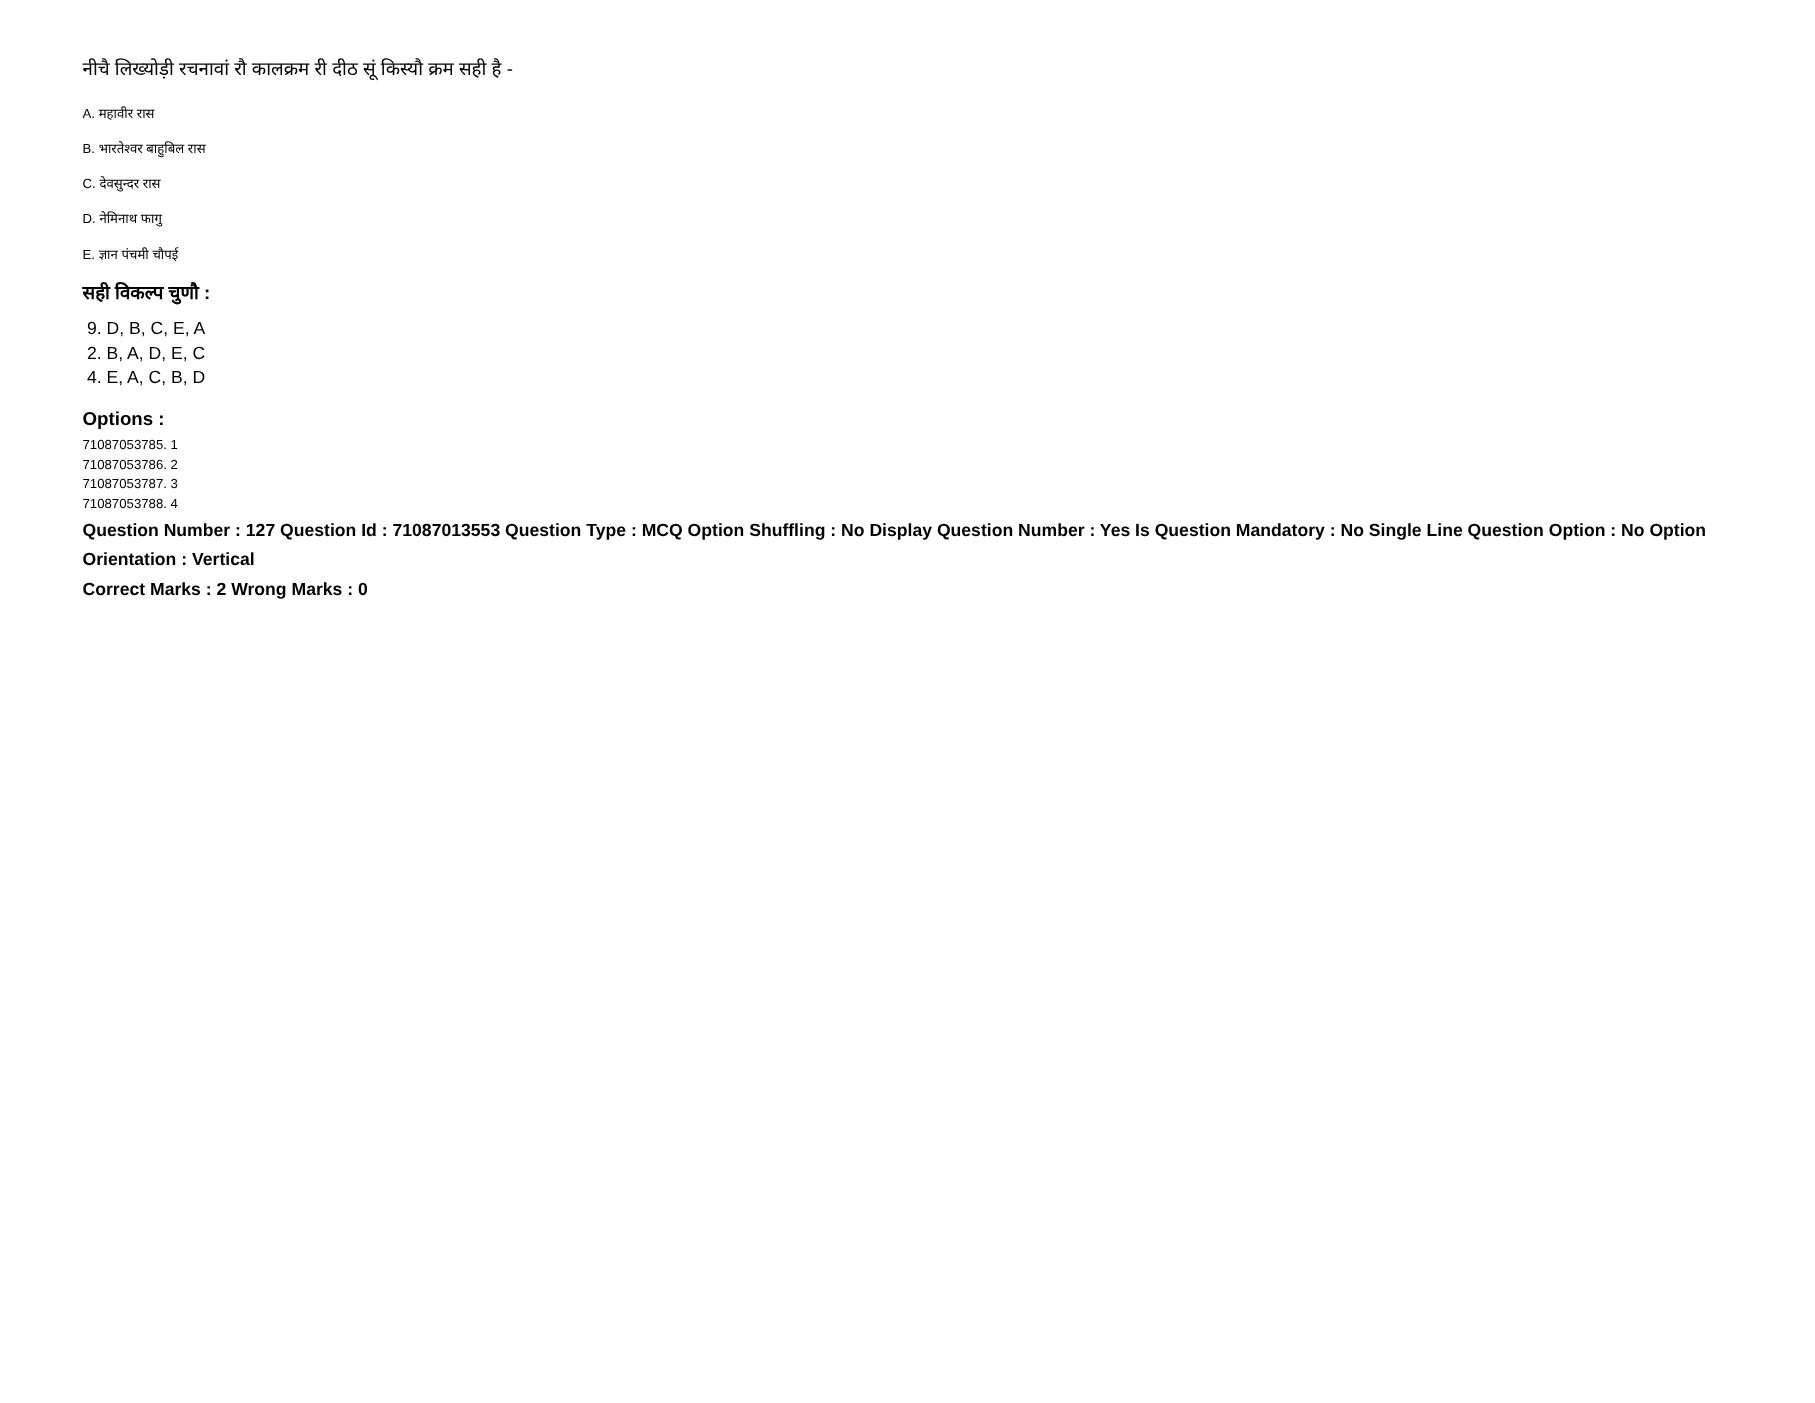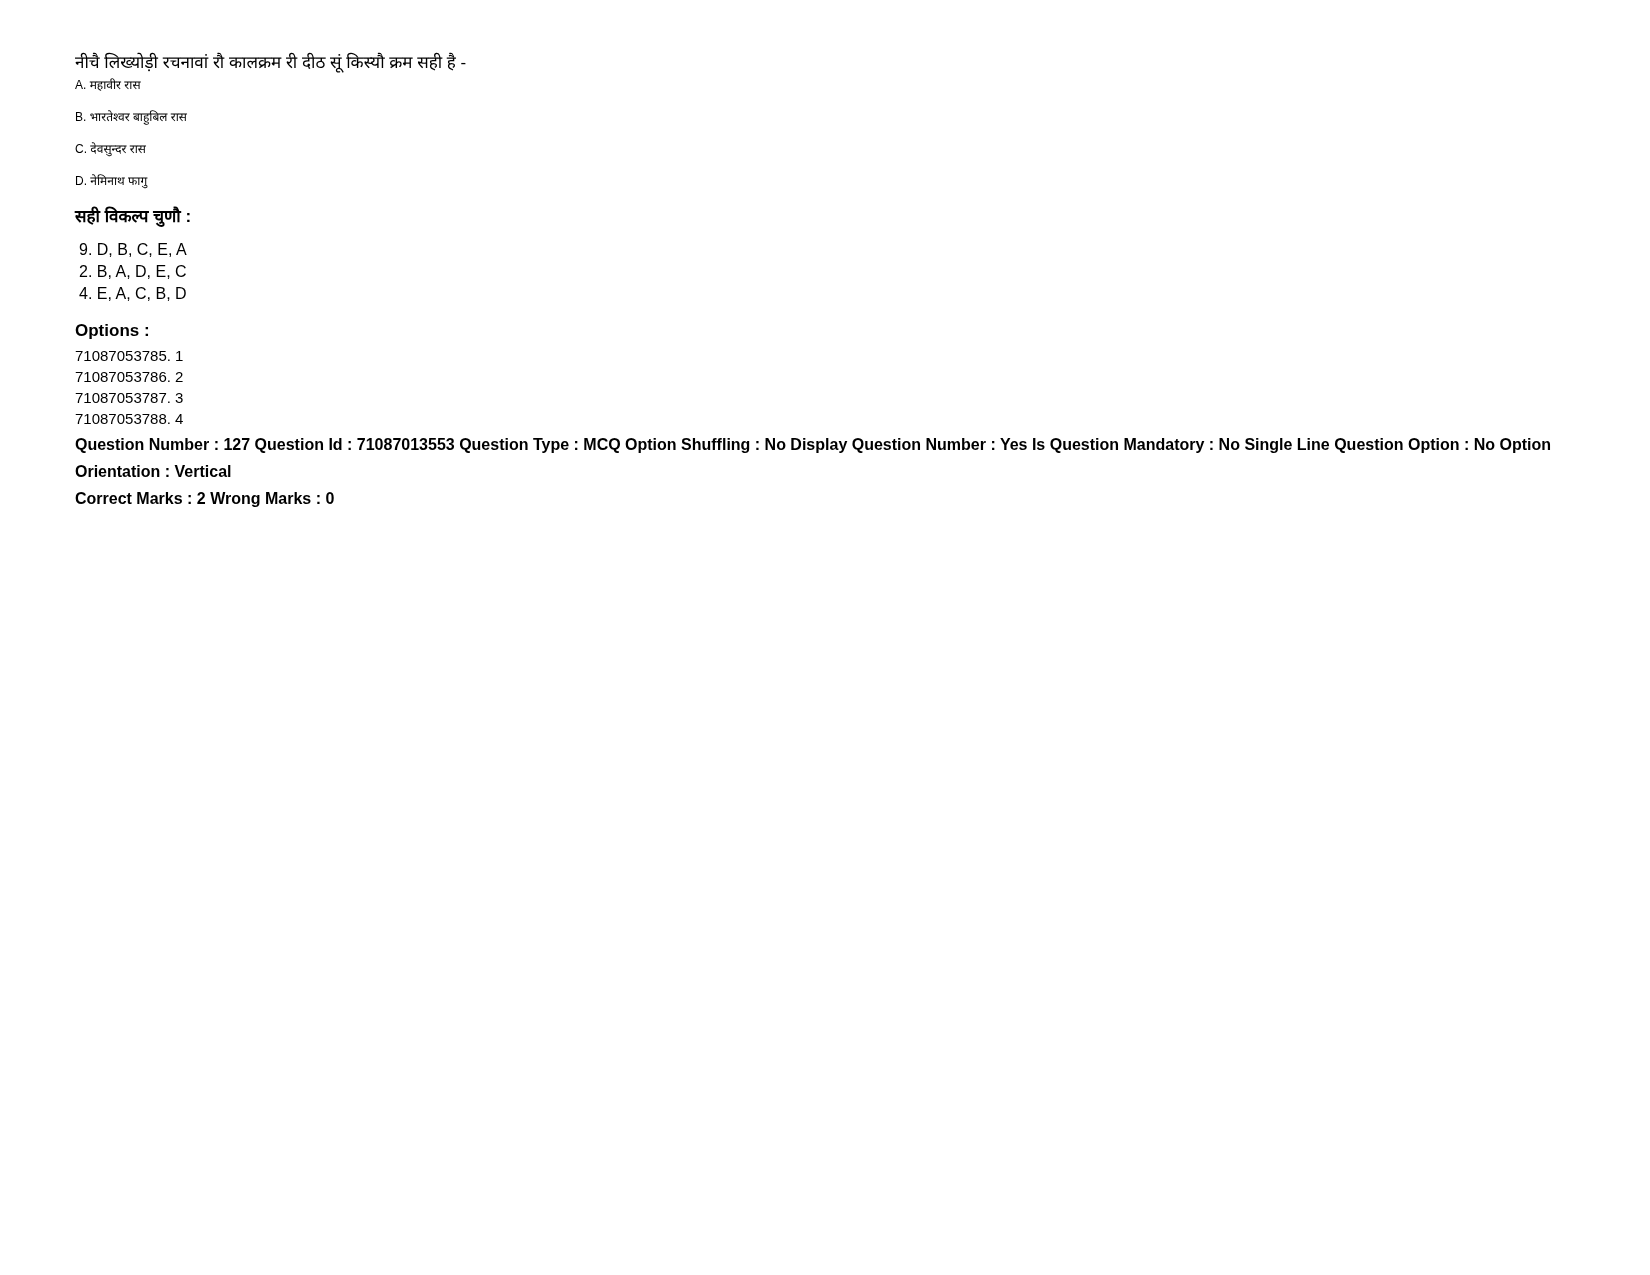--- a/index.html
+++ b/index.html
@@ -11,20 +11,21 @@
       background: #ffffff;
       font-family: Arial, sans-serif;
       font-size: 16px;
       color: #000000;
       width: 1650px;
       min-height: 1275px;
       padding: 50px 75px;
     }
     .question-text {
       font-size: 17px;
+      margin-bottom: 18px;
       line-height: 1.5;
     }
     .option-item {
       font-size: 12px;
       margin-bottom: 14px;
       line-height: 1.5;
     }
     .select-label {
       font-size: 17px;
       font-weight: bold;
@@ -36,21 +37,21 @@
       margin-bottom: 4px;
       padding-left: 4px;
     }
     .options-label {
       font-size: 17px;
       font-weight: bold;
       margin-top: 18px;
       margin-bottom: 6px;
     }
     .option-id {
-      font-size: 15px;
+      font-size: 12px;
       margin-bottom: 4px;
     }
     .meta-info {
       font-size: 16px;
       font-weight: bold;
       line-height: 1.7;
     }
   </style>
 </head>
 <body>
@@ -67,20 +68,24 @@
     <span>भारतेश्वर बाहुबिल रास</span>
   </div>
   <div class="option-item">
     <span>C.</span>
     <span>देवसुन्दर रास</span>
   </div>
   <div class="option-item">
     <span>D.</span>
     <span>नेमिनाथ फागु</span>
   </div>
+  <div class="option-item">
+    <span>E.</span>
+    <span>ज्ञान पंचमी चौपई</span>
+  </div>
 </div>
 
 <div class="select-label">सही विकल्प चुणौ :</div>
 
 <div>
   <div class="answer-option">9. D, B, C, E, A</div>
   <div class="answer-option">2. B, A, D, E, C</div>
   <div class="answer-option">4. E, A, C, B, D</div>
 </div>
 

